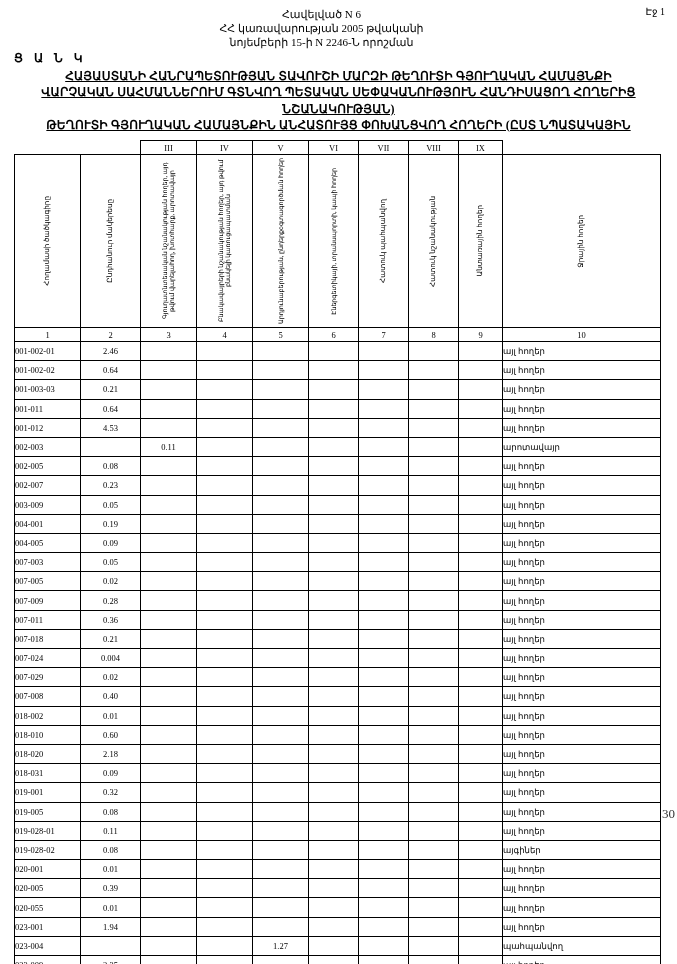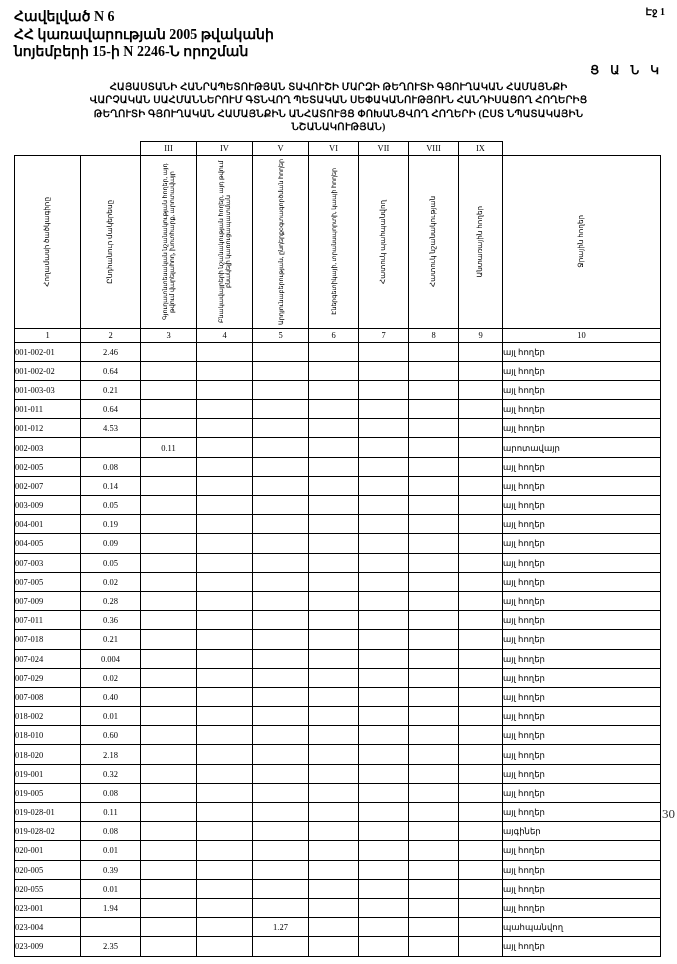--- a/index.html
+++ b/index.html
@@ -20,44 +20,45 @@
     width: 677px;
     height: 964px;
     box-sizing: border-box;
     padding: 6px 14px 0 14px;
   }
   .page-tag {
     position: absolute;
     right: 12px;
     top: 6px;
     font-size: 10px;
-    font-weight: bold;
+    font-weight: normal;
   }
   .annex {
-    text-align: left;
-    font-size: 14px;
+    text-align: center;
+    font-size: 11px;
     line-height: 1.25;
-    font-weight: bold;
+    font-weight: normal;
     padding-right: 34px;
     padding-top: 2px;
   }
   .doc-word {
-    text-align: right;
+    text-align: left;
     font-size: 12px;
     letter-spacing: 4px;
     font-weight: bold;
     margin-top: 2px;
   }
   .title {
     text-align: center;
-    font-size: 10px;
+    font-size: 12px;
     font-weight: bold;
     line-height: 1.35;
     margin: 2px 6px 0 6px;
     letter-spacing: .2px;
+    text-decoration: underline;
   }
   .title .ln { display: block; }
   
   table.grid {
     border-collapse: collapse;
     width: 646px;
     margin-top: 7px;
     table-layout: fixed;
   }
   table.grid td, table.grid th {
@@ -130,22 +131,22 @@
     <div>Հավելված N 6</div>
     <div>ՀՀ կառավարության 2005 թվականի</div>
     <div>նոյեմբերի 15-ի N 2246-Ն որոշման</div>
   </div>
 
   <div class="doc-word">Ց Ա Ն Կ</div>
 
   <div class="title">
     <span class="ln">ՀԱՅԱՍՏԱՆԻ ՀԱՆՐԱՊԵՏՈՒԹՅԱՆ ՏԱՎՈՒՇԻ ՄԱՐԶԻ ԹԵՂՈՒՏԻ ԳՅՈՒՂԱԿԱՆ ՀԱՄԱՅՆՔԻ</span>
     <span class="ln">ՎԱՐՉԱԿԱՆ ՍԱՀՄԱՆՆԵՐՈՒՄ ԳՏՆՎՈՂ ՊԵՏԱԿԱՆ ՍԵՓԱԿԱՆՈՒԹՅՈՒՆ ՀԱՆԴԻՍԱՑՈՂ ՀՈՂԵՐԻՑ</span>
+    <span class="ln">ՆՇԱՆԱԿՈՒԹՅԱՆ)</span>
     <span class="ln">ԹԵՂՈՒՏԻ ԳՅՈՒՂԱԿԱՆ ՀԱՄԱՅՆՔԻՆ ԱՆՀԱՏՈՒՅՑ ՓՈԽԱՆՑՎՈՂ ՀՈՂԵՐԻ (ԸՍՏ ՆՊԱՏԱԿԱՅԻՆ</span>
-    <span class="ln">ՆՇԱՆԱԿՈՒԹՅԱՆ)</span>
   </div>
 
   <table class="grid">
     <colgroup>
       <col class="c1">
         <col class="c2">
         <col class="c3">
         <col class="c4">
         <col class="c5">
       <col class="c6">
@@ -292,21 +293,21 @@
           <td class="val"></td>
           <td class="val"></td>
           <td class="val"></td>
           <td class="val"></td>
           <td class="val"></td>
           <td class="val"></td>
           <td class="note">այլ հողեր</td>
         </tr>
         <tr class="datarow">
           <td class="code">002-007</td>
-          <td class="val">0.14</td>
+          <td class="val">0.23</td>
           <td class="val"></td>
           <td class="val"></td>
           <td class="val"></td>
           <td class="val"></td>
           <td class="val"></td>
           <td class="val"></td>
           <td class="val"></td>
           <td class="note">այլ հողեր</td>
         </tr>
         <tr class="datarow">
@@ -471,20 +472,32 @@
           <td class="val"></td>
           <td class="val"></td>
           <td class="val"></td>
           <td class="val"></td>
           <td class="val"></td>
           <td class="val"></td>
           <td class="val"></td>
           <td class="note">այլ հողեր</td>
         </tr>
         <tr class="datarow">
+          <td class="code">018-031</td>
+          <td class="val">0.09</td>
+          <td class="val"></td>
+          <td class="val"></td>
+          <td class="val"></td>
+          <td class="val"></td>
+          <td class="val"></td>
+          <td class="val"></td>
+          <td class="val"></td>
+          <td class="note">այլ հողեր</td>
+        </tr>
+        <tr class="datarow">
           <td class="code">019-001</td>
           <td class="val">0.32</td>
           <td class="val"></td>
           <td class="val"></td>
           <td class="val"></td>
           <td class="val"></td>
           <td class="val"></td>
           <td class="val"></td>
           <td class="val"></td>
           <td class="note">այլ հողեր</td>

